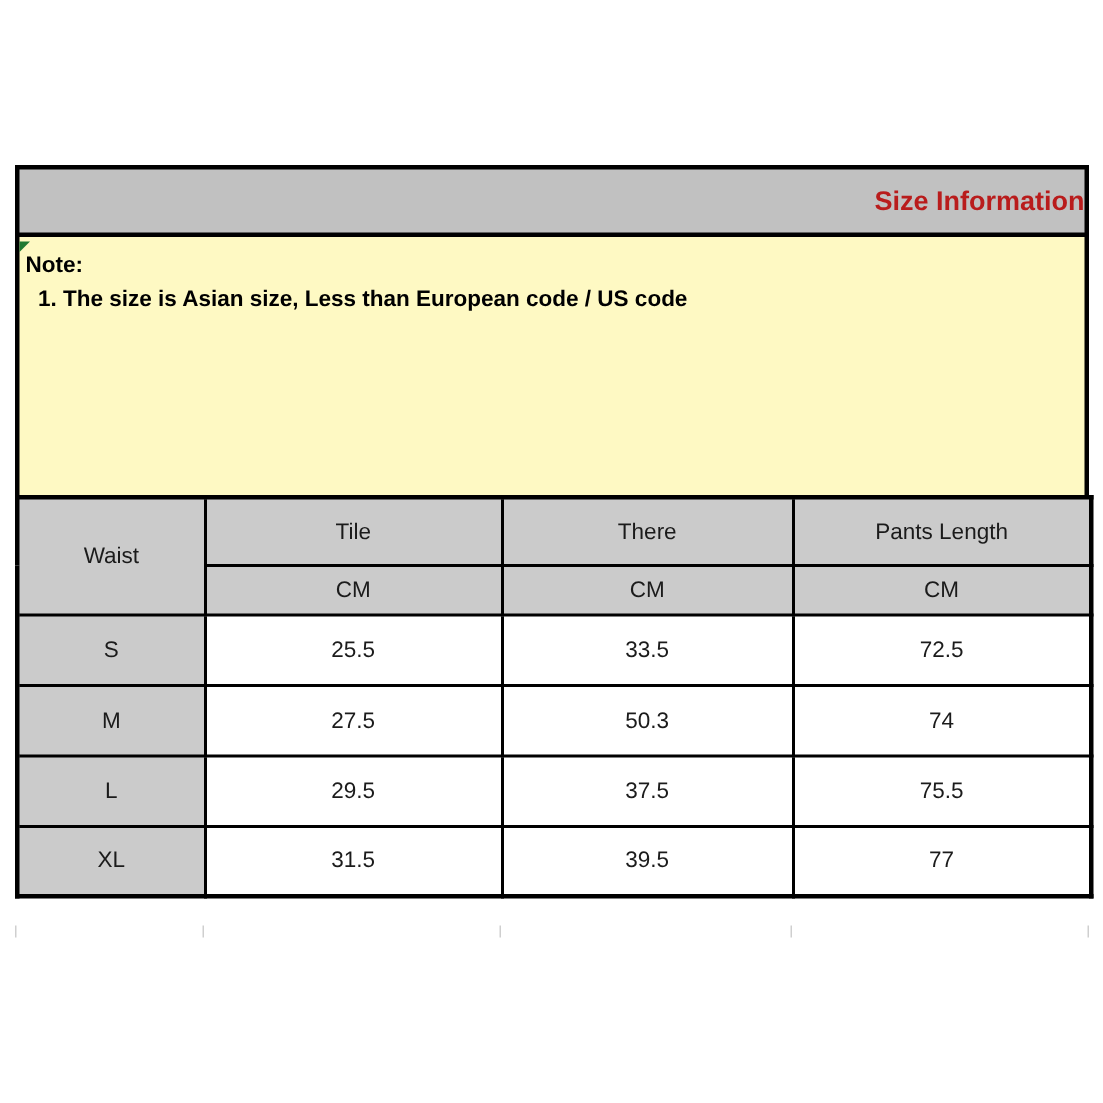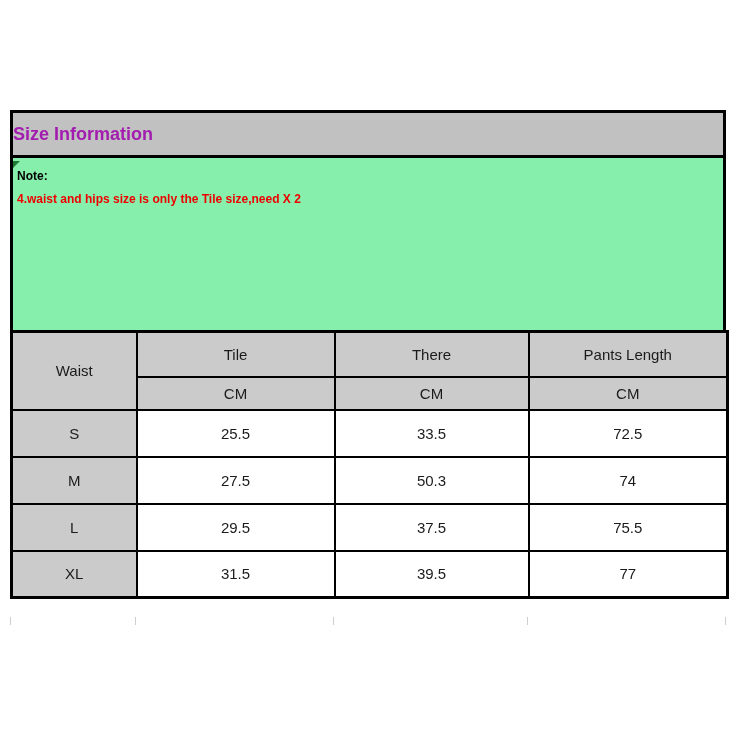--- a/index.html
+++ b/index.html
@@ -21,33 +21,33 @@
     background: #ffffff;
     overflow: hidden;
   }
 
   .title-bar {
     position: absolute;
     left: 10px; top: 110px;
     width: 716px; height: 48px;
     background: var(--title-fill);
     border: 3px solid var(--border-color);
-    display: flex; align-items: center; justify-content: flex-start;
-    font-size: 18px; font-weight: bold; color: #a21caf;
+    display: flex; align-items: center; justify-content: flex-end;
+    font-size: 18px; font-weight: bold; color: #b91c1c;
   }
 
   .note-box {
     position: absolute;
     left: 10px; top: 158px;
     width: 716px; height: 172px;
-    background: #86efac;
+    background: #fef9c3;
     border-left: 3px solid var(--border-color);
     border-right: 3px solid var(--border-color);
     padding: 7px 14px 0 4px;
-    font-size: 12px; font-weight: bold; color: #000;
+    font-size: 15px; font-weight: bold; color: #000;
     line-height: 23px;
   }
   .note-line { white-space: pre-wrap; }
   .note-line.warning { color: var(--warning-text); }
 
   .corner-marker {
     position: absolute;
     left: 13px; top: 161px;
     width: 0; height: 0;
     border-top: 7px solid var(--marker-green);
@@ -87,21 +87,21 @@
 <body>
 
 <div class="sheet">
 
   <div class="title-bar">
     <span>Size Information</span>
   </div>
 
   <div class="note-box">
     <div class="note-line">Note:</div>
-    <div class="note-line warning">4.waist and hips size is only the Tile size,need X 2</div>
+    <div class="note-line">  1. The size is Asian size, Less than European code / US code</div>
   </div>
 
   <div class="corner-marker"></div>
 
   <table class="size-table">
     <colgroup>
       <col style="width:125px">
       <col style="width:198px">
       <col style="width:194px">
       <col style="width:199px">

